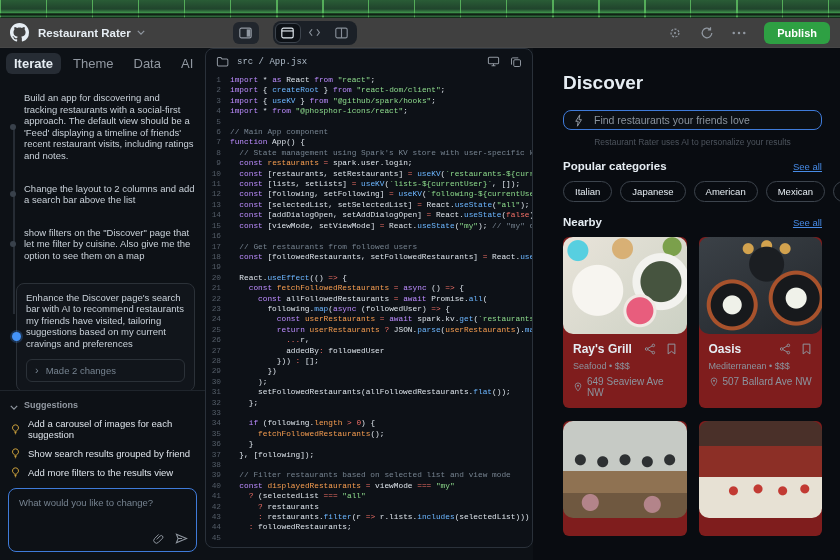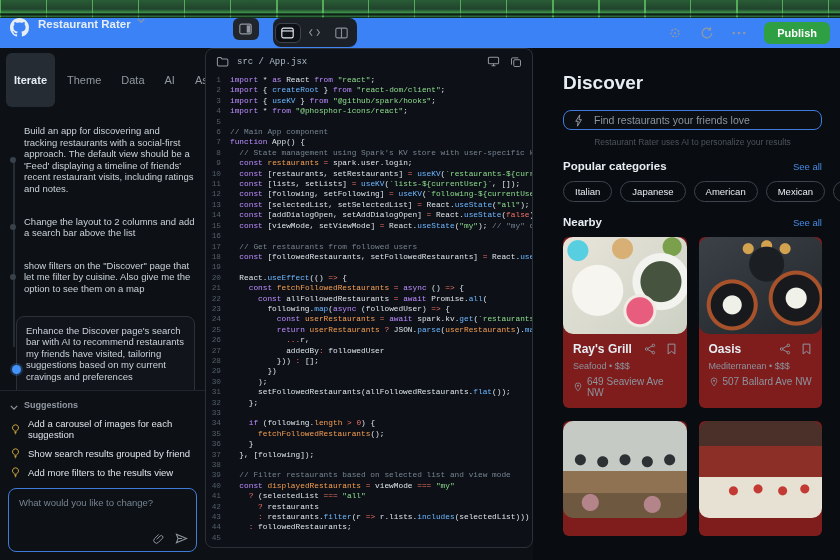--- a/index.html
+++ b/index.html
@@ -8,21 +8,21 @@
        font-family:"Liberation Sans",sans-serif;color:#e6edf3;}
 
   
   .banner{height:18px;
     background:
       linear-gradient(180deg, rgba(86,211,100,.22) 0%, rgba(86,211,100,.06) 50%, rgba(86,211,100,.55) 70%, rgba(5,10,7,.85) 78%, rgba(86,211,100,.30) 92%, rgba(5,10,7,.9) 100%),
       repeating-linear-gradient(90deg, rgba(87,171,90,.95) 0 1.5px, transparent 1.5px 46px),
       #1d3b29;}
 
   
-  .topbar{height:30px;display:flex;padding:0 10px;background:#3b82f6;
+  .topbar{height:30px;display:flex;align-items:center;padding:0 10px;background:#404040;
           border-bottom:1px solid rgba(255,255,255,.04);}
   .logo{width:19px;height:19px;flex:0 0 auto;}
   .app-title{font-size:11.5px;font-weight:bold;margin-left:9px;}
   .caret{margin-left:6px;color:#9198a1;}
   .tb-btn{display:flex;align-items:center;justify-content:center;width:26px;height:22px;border-radius:6px;
           color:#9198a1;background:transparent;border:none;cursor:pointer;}
   .tb-btn.raised{background:#21262d;}
   .seg-group{display:flex;align-items:center;background:#1b2027;border-radius:8px;padding:2px;margin-left:14px;gap:1px;}
   .seg-btn{width:26px;height:20px;display:flex;align-items:center;justify-content:center;border-radius:6px;
            color:#868e98;background:transparent;border:1px solid transparent;}
@@ -30,21 +30,21 @@
   .tb-right{margin-left:auto;display:flex;align-items:center;gap:6px;}
   .publish{background:#2ea043;color:#fff;font-weight:bold;font-size:11px;border:none;border-radius:6px;
            padding:5px 13px;margin-left:6px;cursor:pointer;font-family:inherit;}
 
   
   .main{display:flex;height:512px;}
 
   
   .left{width:205px;flex:0 0 auto;display:flex;flex-direction:column;background:#0d1116;}
   .tabs{display:flex;align-items:center;gap:4px;padding:5px 6px 4px;}
-  .tab{font-size:11px;color:#9198a1;padding:21px 8px;border-radius:6px;cursor:pointer;}
+  .tab{font-size:13px;color:#9198a1;padding:3px 8px;border-radius:6px;cursor:pointer;}
   .tab.active{background:#262c34;color:#e6edf3;font-weight:bold;}
   .chat{flex:1;position:relative;padding:14px 10px 0 24px;font-size:9.5px;line-height:11.6px;color:#c9d1d9;overflow:hidden;}
   .chat::before{content:"";position:absolute;left:13px;top:48px;height:188px;width:1.5px;background:#262c34;}
   .msg{position:relative;margin-bottom:21px;}
   .msg::before{content:"";position:absolute;left:-14px;top:50%;margin-top:-3px;width:6px;height:6px;border-radius:50%;background:#39414b;}
   .msg.blue::before{background:#4493f8;width:9px;height:9px;margin-top:-5px;left:-16px;box-shadow:0 0 0 2px rgba(68,147,248,.25);}
   .msg.boxed{margin-left:-8px;border:1px solid #2b3138;border-radius:8px;padding:8px 9px 9px;background:#11151b;}
   .msg.boxed::before{left:-5px;}
   .msg-action{display:flex;align-items:center;gap:7px;width:100%;margin-top:9px;border:1px solid #2b3138;background:transparent;
               border-radius:6px;padding:5px 8px;color:#768390;font-size:9.5px;font-family:inherit;cursor:pointer;}
@@ -75,21 +75,21 @@
   
   .preview{flex:1;background:#090c11;padding:14px 18px 0 30px;overflow:hidden;}
   .pv-title{font-size:19px;font-weight:bold;margin:10px 0 16px;}
   .searchbox{display:flex;align-items:center;gap:8px;height:20px;border:1.5px solid #3f7bd9;border-radius:8px;
              padding:0 10px;background:#0b0f14;}
   .searchbox input{flex:1;background:transparent;border:none;outline:none;color:#e6edf3;font-size:10.5px;font-family:inherit;}
   .searchbox input::placeholder{color:#8b949e;}
   .caption{text-align:center;font-size:8.5px;color:#4d545d;margin:7px 0 13px;}
   .sec-row{display:flex;align-items:baseline;justify-content:space-between;margin:6px 0 9px;}
   .sec-title{font-size:11.5px;font-weight:bold;}
-  .see-all{font-size:9.5px;color:#478be6;cursor:pointer;}
+  .see-all{font-size:9.5px;color:#478be6;text-decoration:underline;cursor:pointer;}
   .chips{display:flex;gap:8px;margin:2px 0 14px;}
   .chip{border:1px solid #3d444d;border-radius:999px;padding:4px 11px;font-size:9.5px;color:#e6edf3;cursor:pointer;white-space:nowrap;}
   .toggle{display:inline-flex;background:#21262d;border-radius:999px;padding:2px;margin:4px 0 15px;}
   .toggle-seg{display:flex;align-items:center;gap:5px;padding:3px 11px;border-radius:999px;font-size:9.5px;color:#cdd5dd;
               border:1px solid transparent;cursor:pointer;}
   .toggle-seg.active{background:#0b0e13;border-color:#444c55;font-weight:bold;}
   .cards{display:grid;grid-template-columns:1fr 1fr;gap:13px 12px;}
   .card{background:#7f1d1d;border-radius:6px;overflow:hidden;}
   .card-img{height:97px;border-radius:10px;}
   .card-info{padding:8px 10px 10px;}

